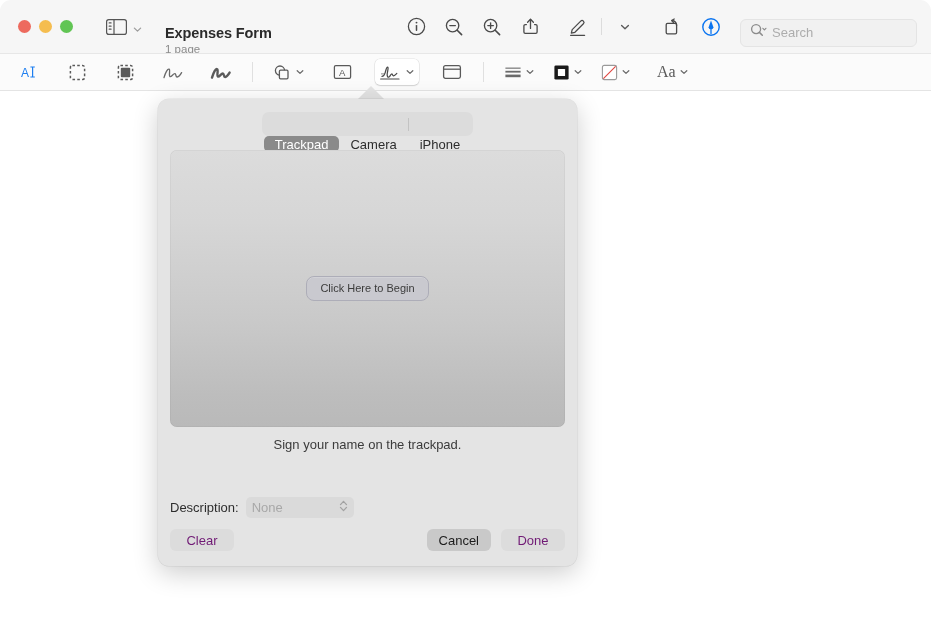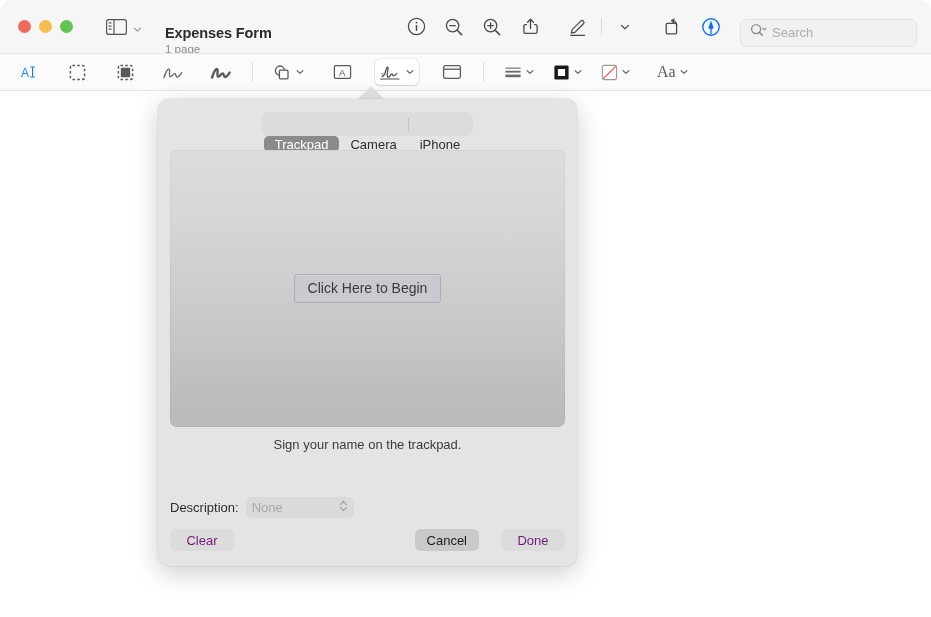--- a/index.html
+++ b/index.html
@@ -149,23 +149,23 @@
     position: absolute; left: 12px; top: 51px;
     width: 395px; height: 277px;
     border-radius: 7px;
     background: linear-gradient(180deg, #dcdcdc 0%, #d6d6d6 26%, #c9c9c9 62%, #bdbdbd 88%, #b9b9b9 100%);
     box-shadow: inset 0 0 0 0.5px rgba(0,0,0,.07);
     display: flex; align-items: center; justify-content: center;
   }
   #begin-btn {
     background: #c9c9cf;
     border: 1px solid #adadb8;
-    border-radius: 3px;
+    border-radius: 8px;
     padding: 5px 13px 6px;
-    font-size: 14px; color: #3b3b3b;
+    font-size: 11px; color: #3b3b3b;
     cursor: default;
     box-shadow: 0 0.5px 0 rgba(255,255,255,.35) inset;
   }
 
   #hint {
     position: absolute; left: 0; right: 0; top: 338px;
     text-align: center; font-size: 13px; color: #3b3b3b;
   }
 
   #desc-row {
@@ -194,21 +194,21 @@
   .pbtn {
     height: 22px; min-width: 64px;
     border-radius: 6px;
     font-size: 13px;
     display: flex; align-items: center; justify-content: center;
     cursor: default; border: none;
     padding: 0 12px;
   }
   .pbtn.disabled { background: #dcdcdc; color: #701a75; }
   .pbtn.default  { background: #c9c9c9; color: #1c1c1c; }
-  #right-btns { margin-left: auto; display: flex; gap: 22px; }
+  #right-btns { margin-left: auto; display: flex; gap: 10px; }
 </style>
 </head>
 <body>
 
 <div id="window">
 
   <div id="titlebar">
 
     <div id="traffic">
       <span class="light red"></span>

